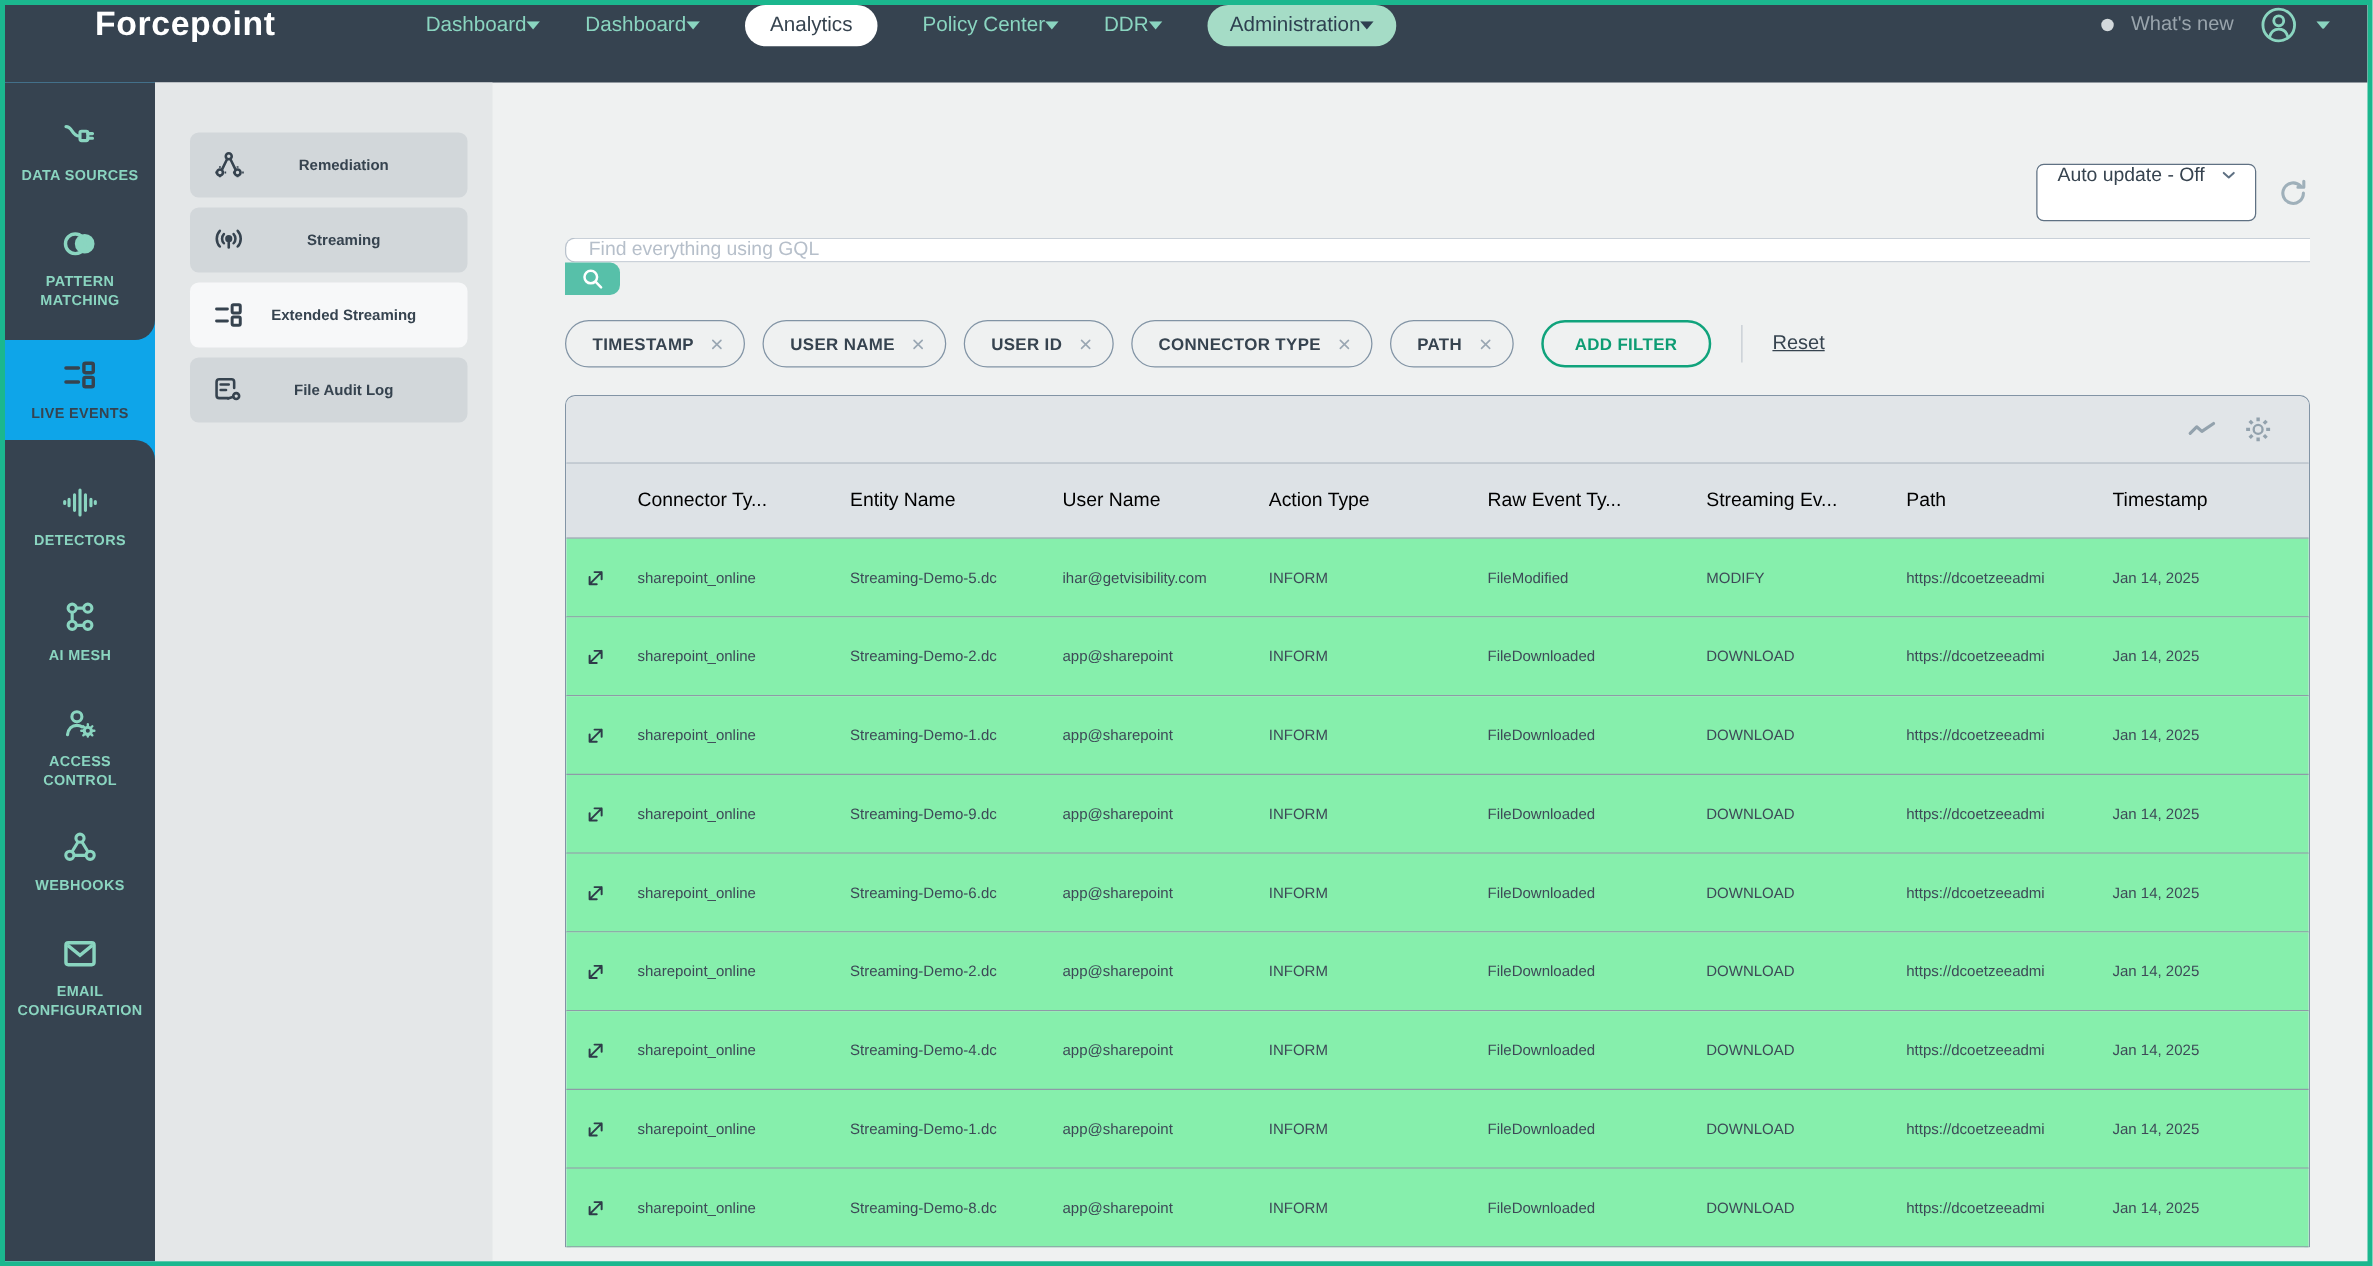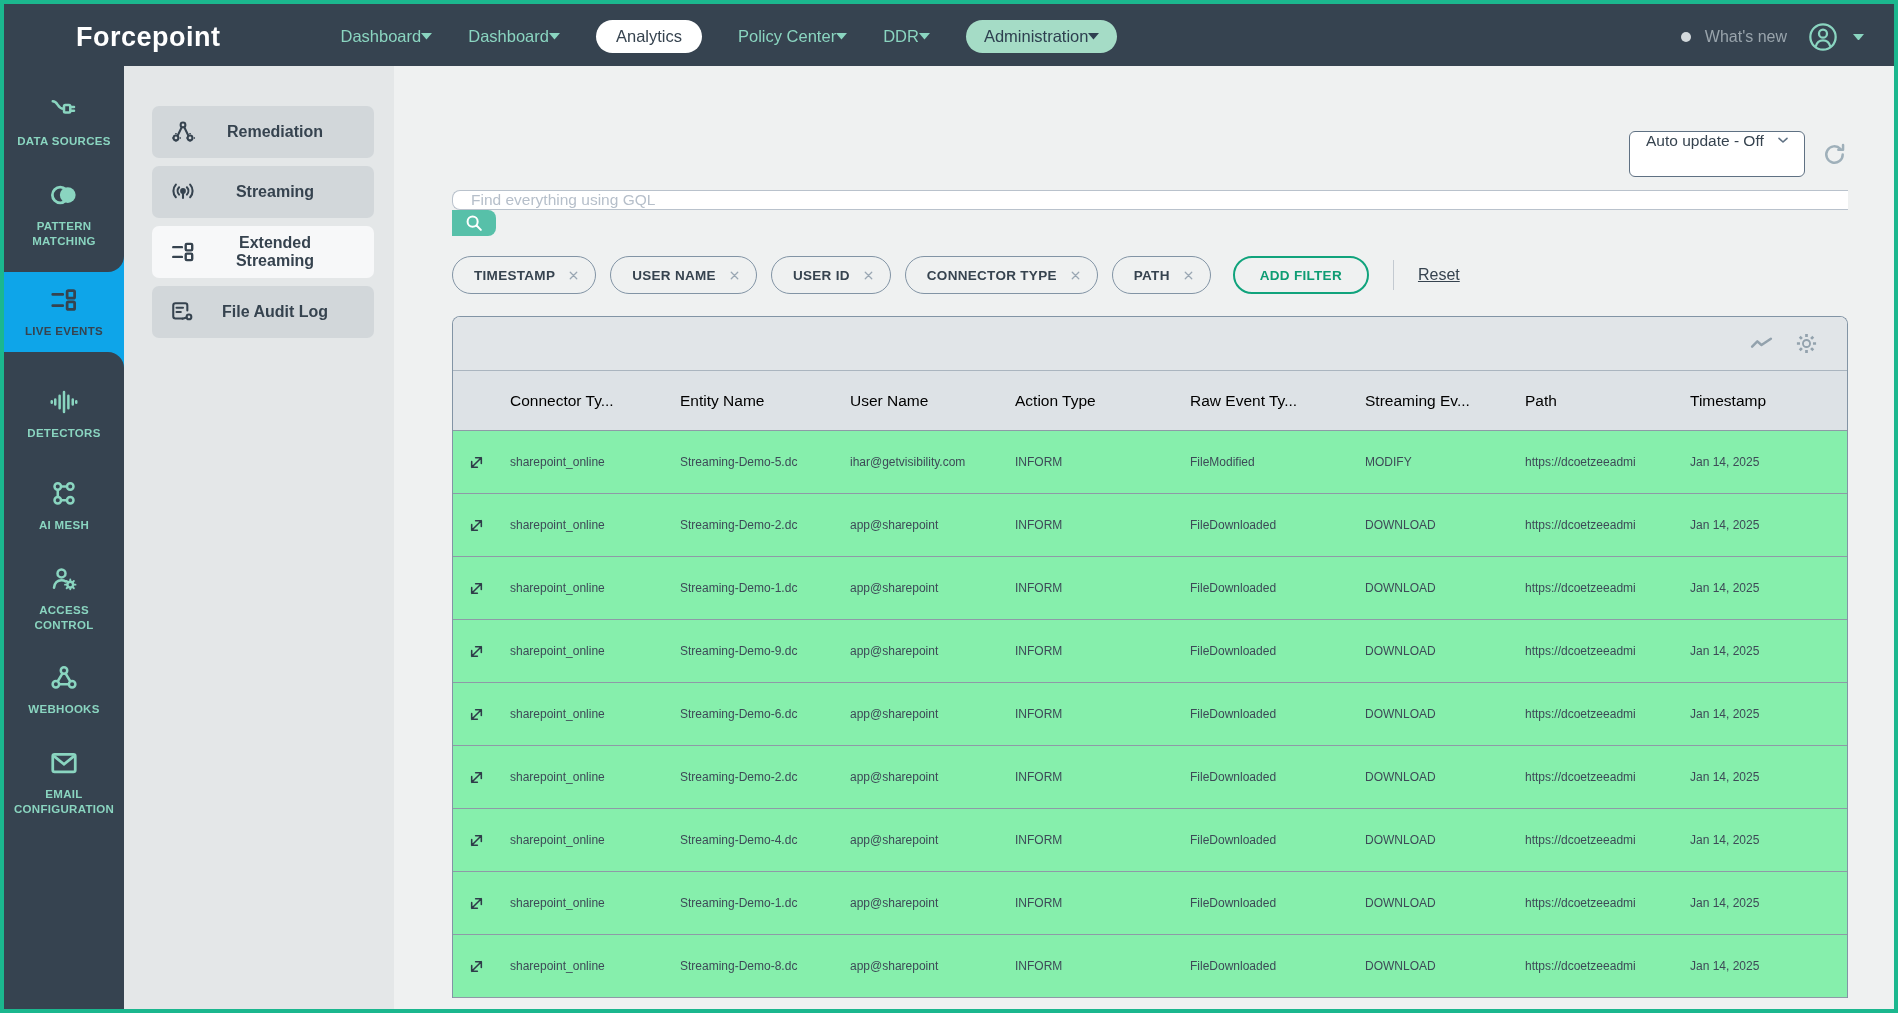--- a/index.html
+++ b/index.html
@@ -11,22 +11,22 @@
     font-family: "Liberation Sans", sans-serif;
     overflow: hidden;
     display: flex; flex-direction: column;
   }
   svg { display: block; }
 
   
   .navbar {
     flex: 0 0 62px; height: 62px;
     background: #364350;
-    display: flex; align-items: flex-end;
-    padding: 13px 30px;
+    display: flex; align-items: flex-start;
+    padding: 0 30px;
   }
   .logo {
     color: #ffffff; font-size: 27px; font-weight: bold;
     letter-spacing: 0.5px; margin-left: 42px; cursor: pointer;
   }
   .nav-items { display: flex; align-items: center; gap: 36px; margin-left: 120px; }
   .nav-item {
     color: #8ad5c0; font-size: 16.5px;
     display: flex; align-items: center; gap: 0; cursor: pointer;
     white-space: nowrap;
@@ -67,21 +67,21 @@
     line-height: 1.3; width: 104px;
   }
   .sb-slot .sb-item { height: 80px; color: #36434f; }
 
   
   .subnav { flex: 0 0 270px; width: 270px; background: #e4e7e8; padding: 40px 20px 0 28px; }
   .subnav-card {
     height: 52px; border-radius: 7px; background: #d2d7da;
     display: flex; align-items: center; gap: 12px;
     margin-bottom: 8px; padding: 0 18px;
-    color: #36434f; font-size: 16px; font-weight: 600; cursor: pointer;
+    color: #36434f; font-size: 12px; font-weight: 600; cursor: pointer;
   }
   .subnav-card.selected { background: #f7f8f9; font-weight: 700; }
   .subnav-card .sn-icon { width: 26px; height: 26px; flex: 0 0 26px; }
   .subnav-card .sn-icon svg { width: 100%; height: 100%; }
   .subnav-card .sn-label { flex: 1; text-align: center; padding-right: 14px; }
 
   
   .main { flex: 1; padding: 0 46px 0 58px; min-width: 0; }
 
   .update-row { margin-top: 64px; height: 48px; display: flex; justify-content: flex-end; align-items: center; gap: 16px; }

